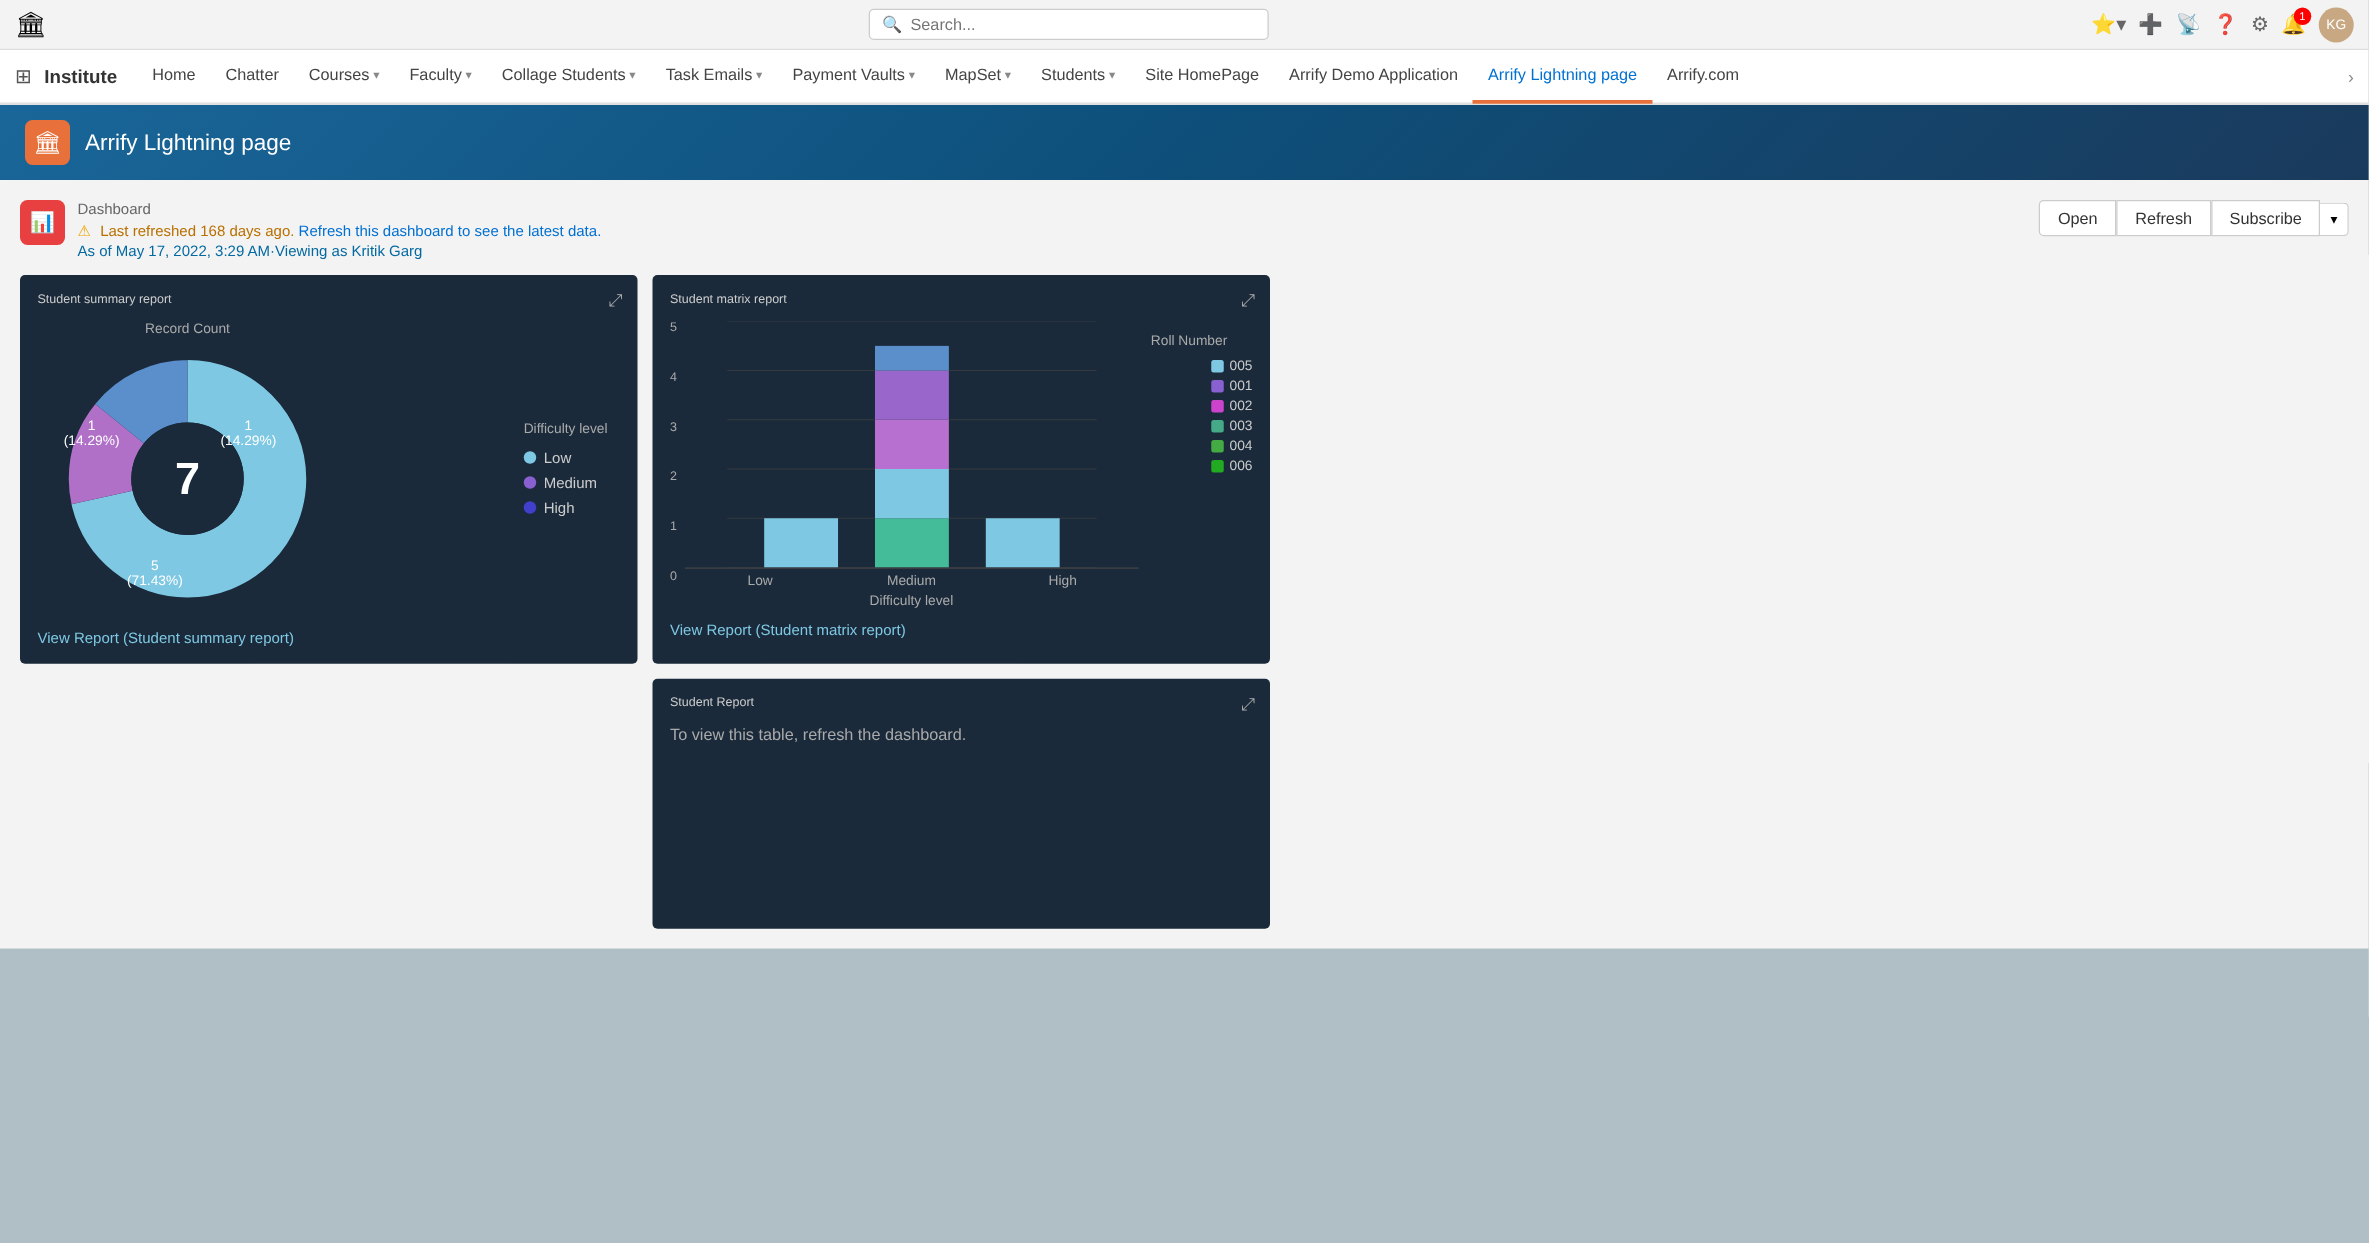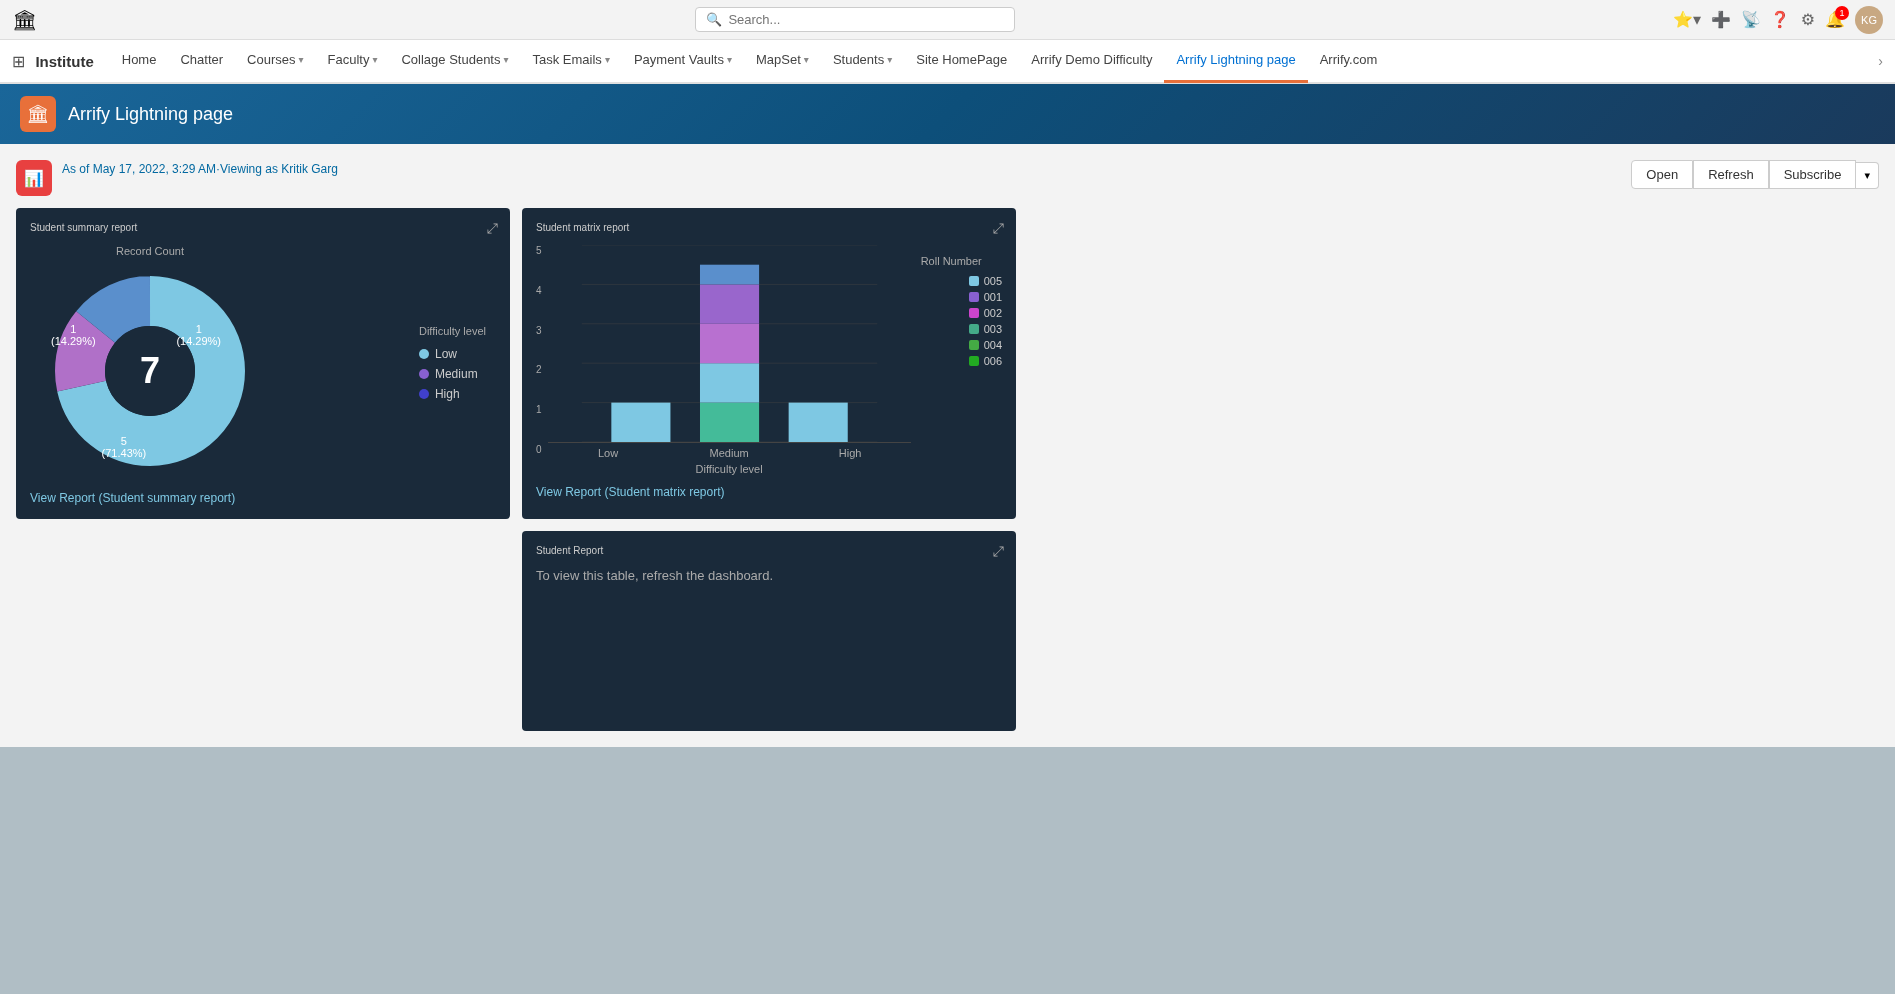--- a/index.html
+++ b/index.html
@@ -395,21 +395,21 @@
       <span class="chevron">▾</span>
     </div>
     <div class="nav-item">
       <span>Students</span>
       <span class="chevron">▾</span>
     </div>
     <div class="nav-item">
       <span>Site HomePage</span>
     </div>
     <div class="nav-item">
-      <span>Arrify Demo Difficulty</span>
+      <span>Arrify Demo Application</span>
     </div>
     <div class="nav-item active">
       <span>Arrify Lightning page</span>
     </div>
     <div class="nav-item">
       <span>Arrify.com</span>
     </div>
   </div>
   <span class="nav-right-arrow">›</span>
 </div>
@@ -418,20 +418,26 @@
   <div class="page-header-icon">🏛</div>
   <span class="page-header-title">Arrify Lightning page</span>
 </div>
 
 <div class="dashboard-container">
 
   <div class="dashboard-header">
     <div class="dashboard-header-left">
       <div class="dashboard-icon">📊</div>
       <div class="dashboard-title-section">
+        <div class="dashboard-label">Dashboard</div>
+        <div class="dashboard-refresh-warning">
+          <span class="warning-icon">⚠</span>
+          <span>Last refreshed 168 days ago.</span>
+          <a href="#">Refresh this dashboard to see the latest data.</a>
+        </div>
         <div class="dashboard-date">As of May 17, 2022, 3:29 AM·Viewing as Kritik Garg</div>
       </div>
     </div>
     <div class="dashboard-actions">
       <button class="dash-btn">Open</button>
       <button class="dash-btn">Refresh</button>
       <button class="dash-btn">Subscribe</button>
       <button class="dash-btn-dropdown">▾</button>
     </div>
   </div>

